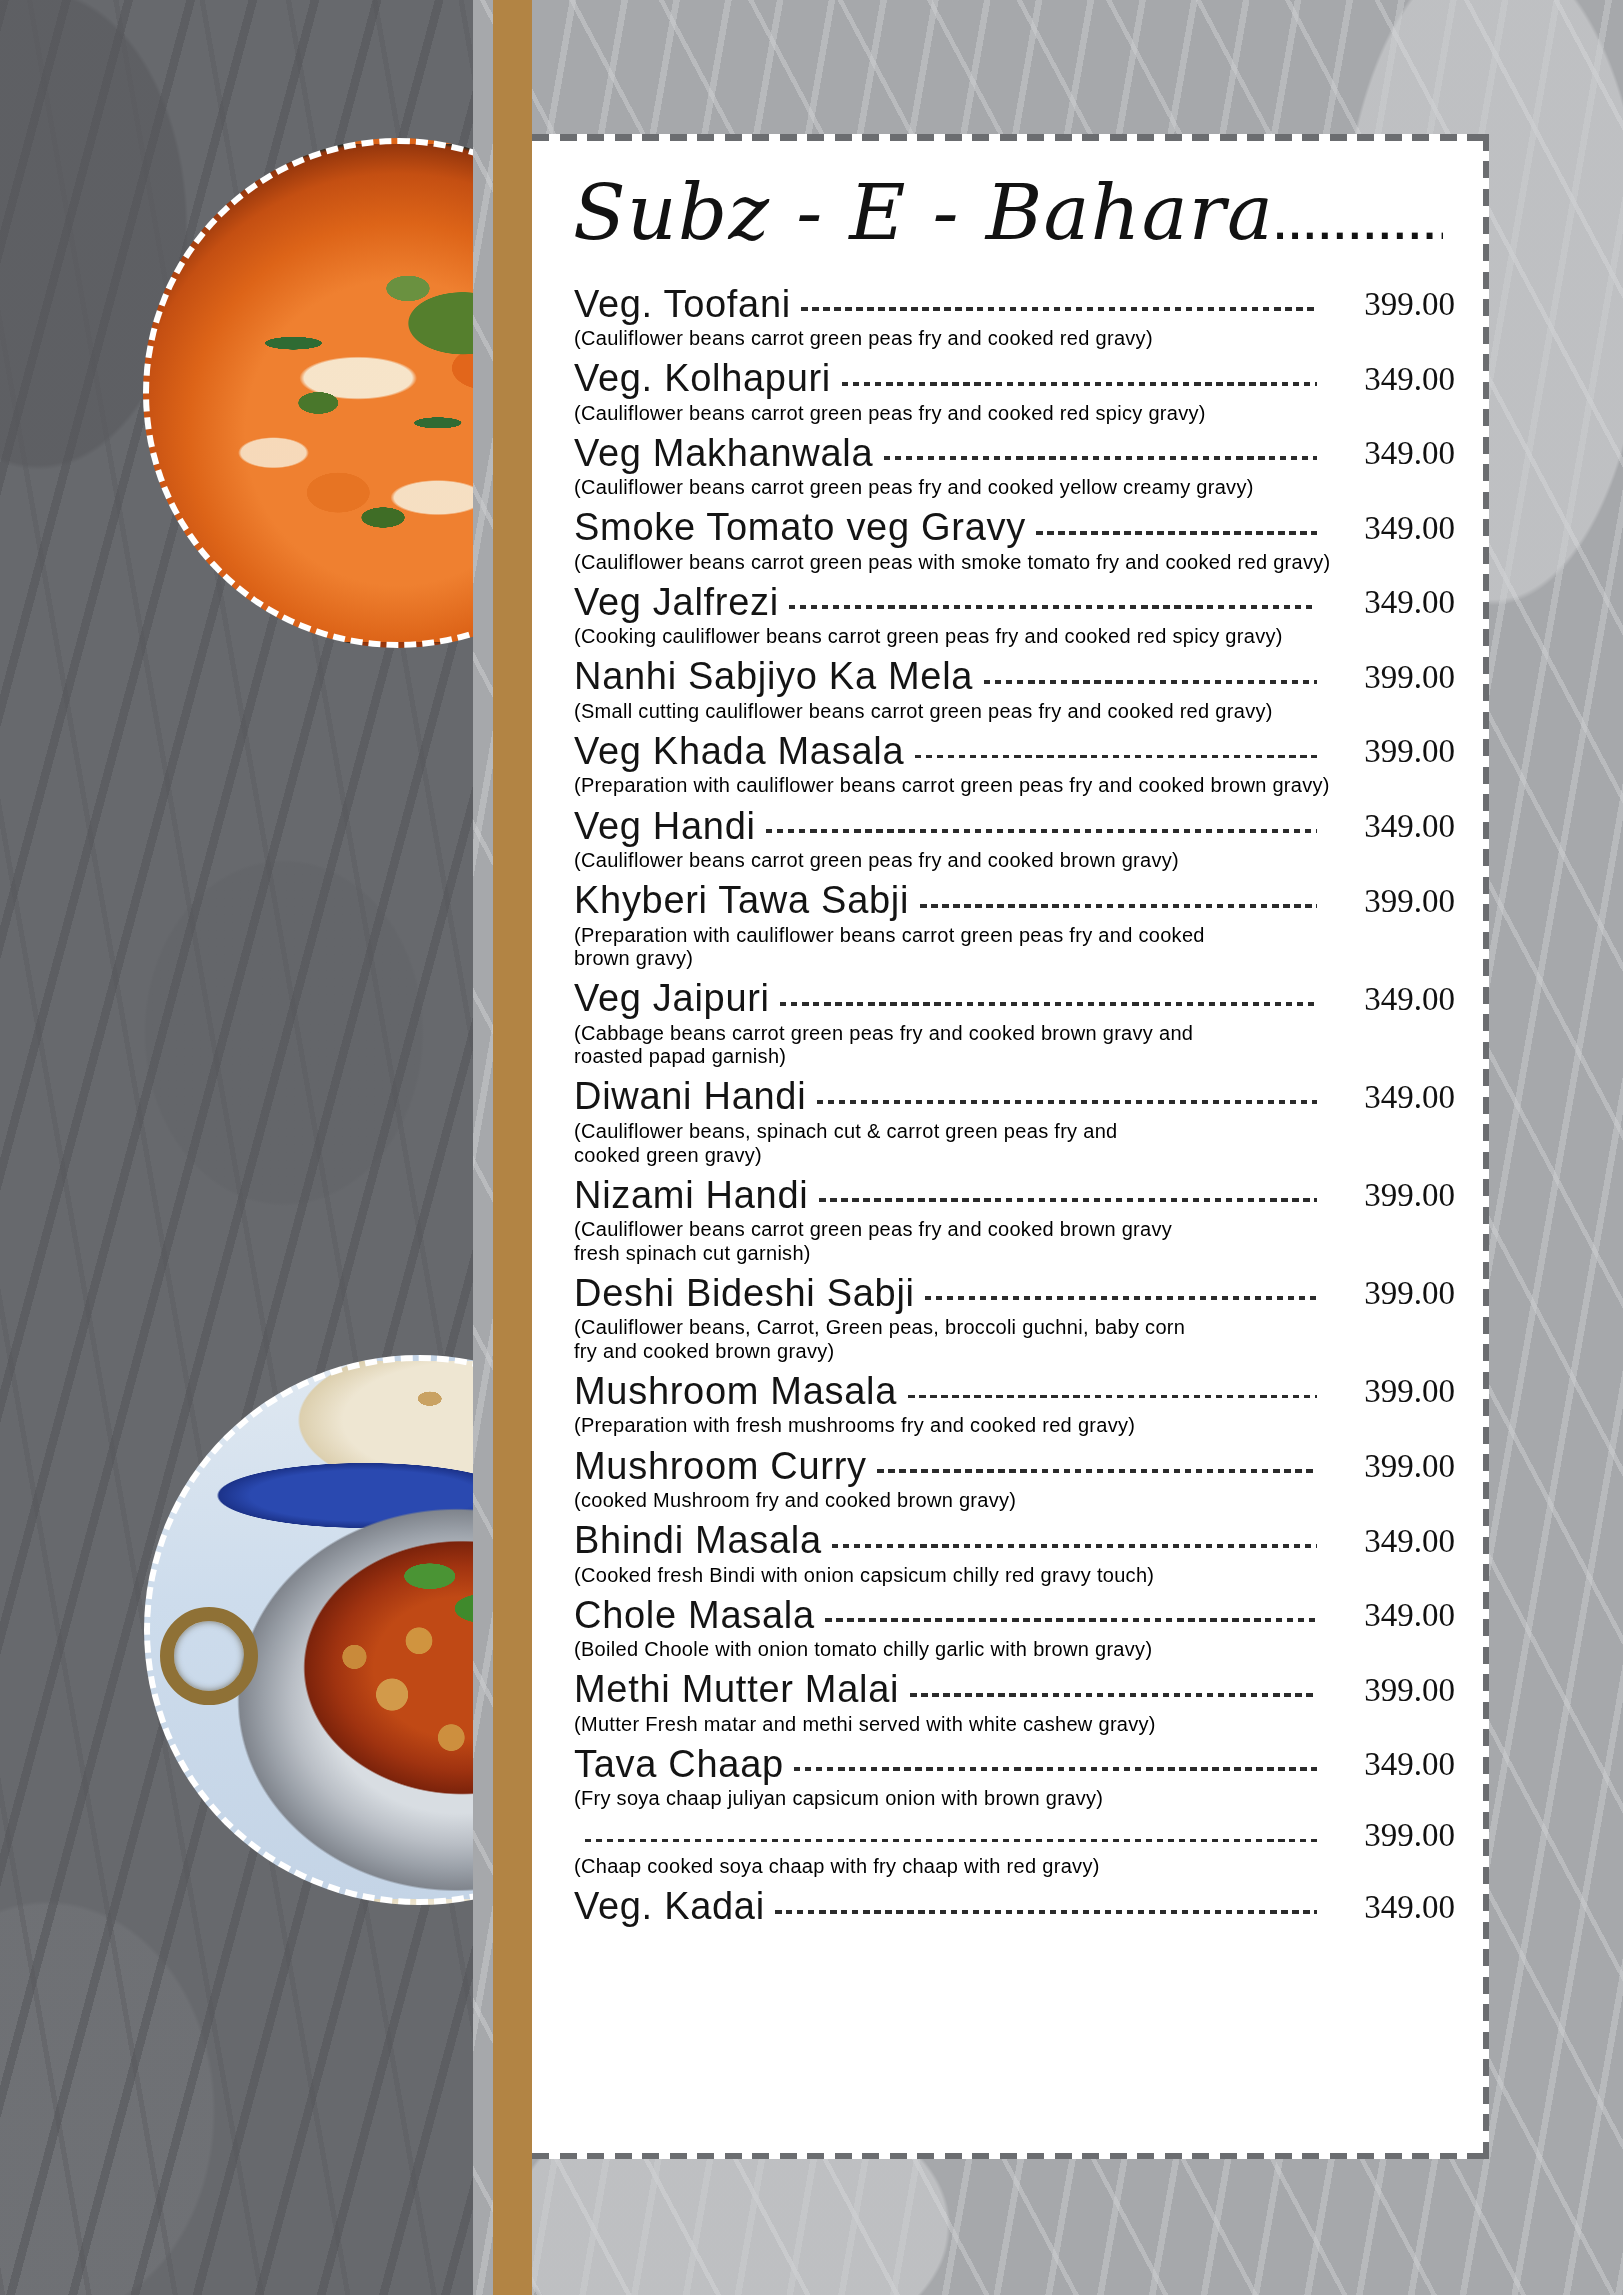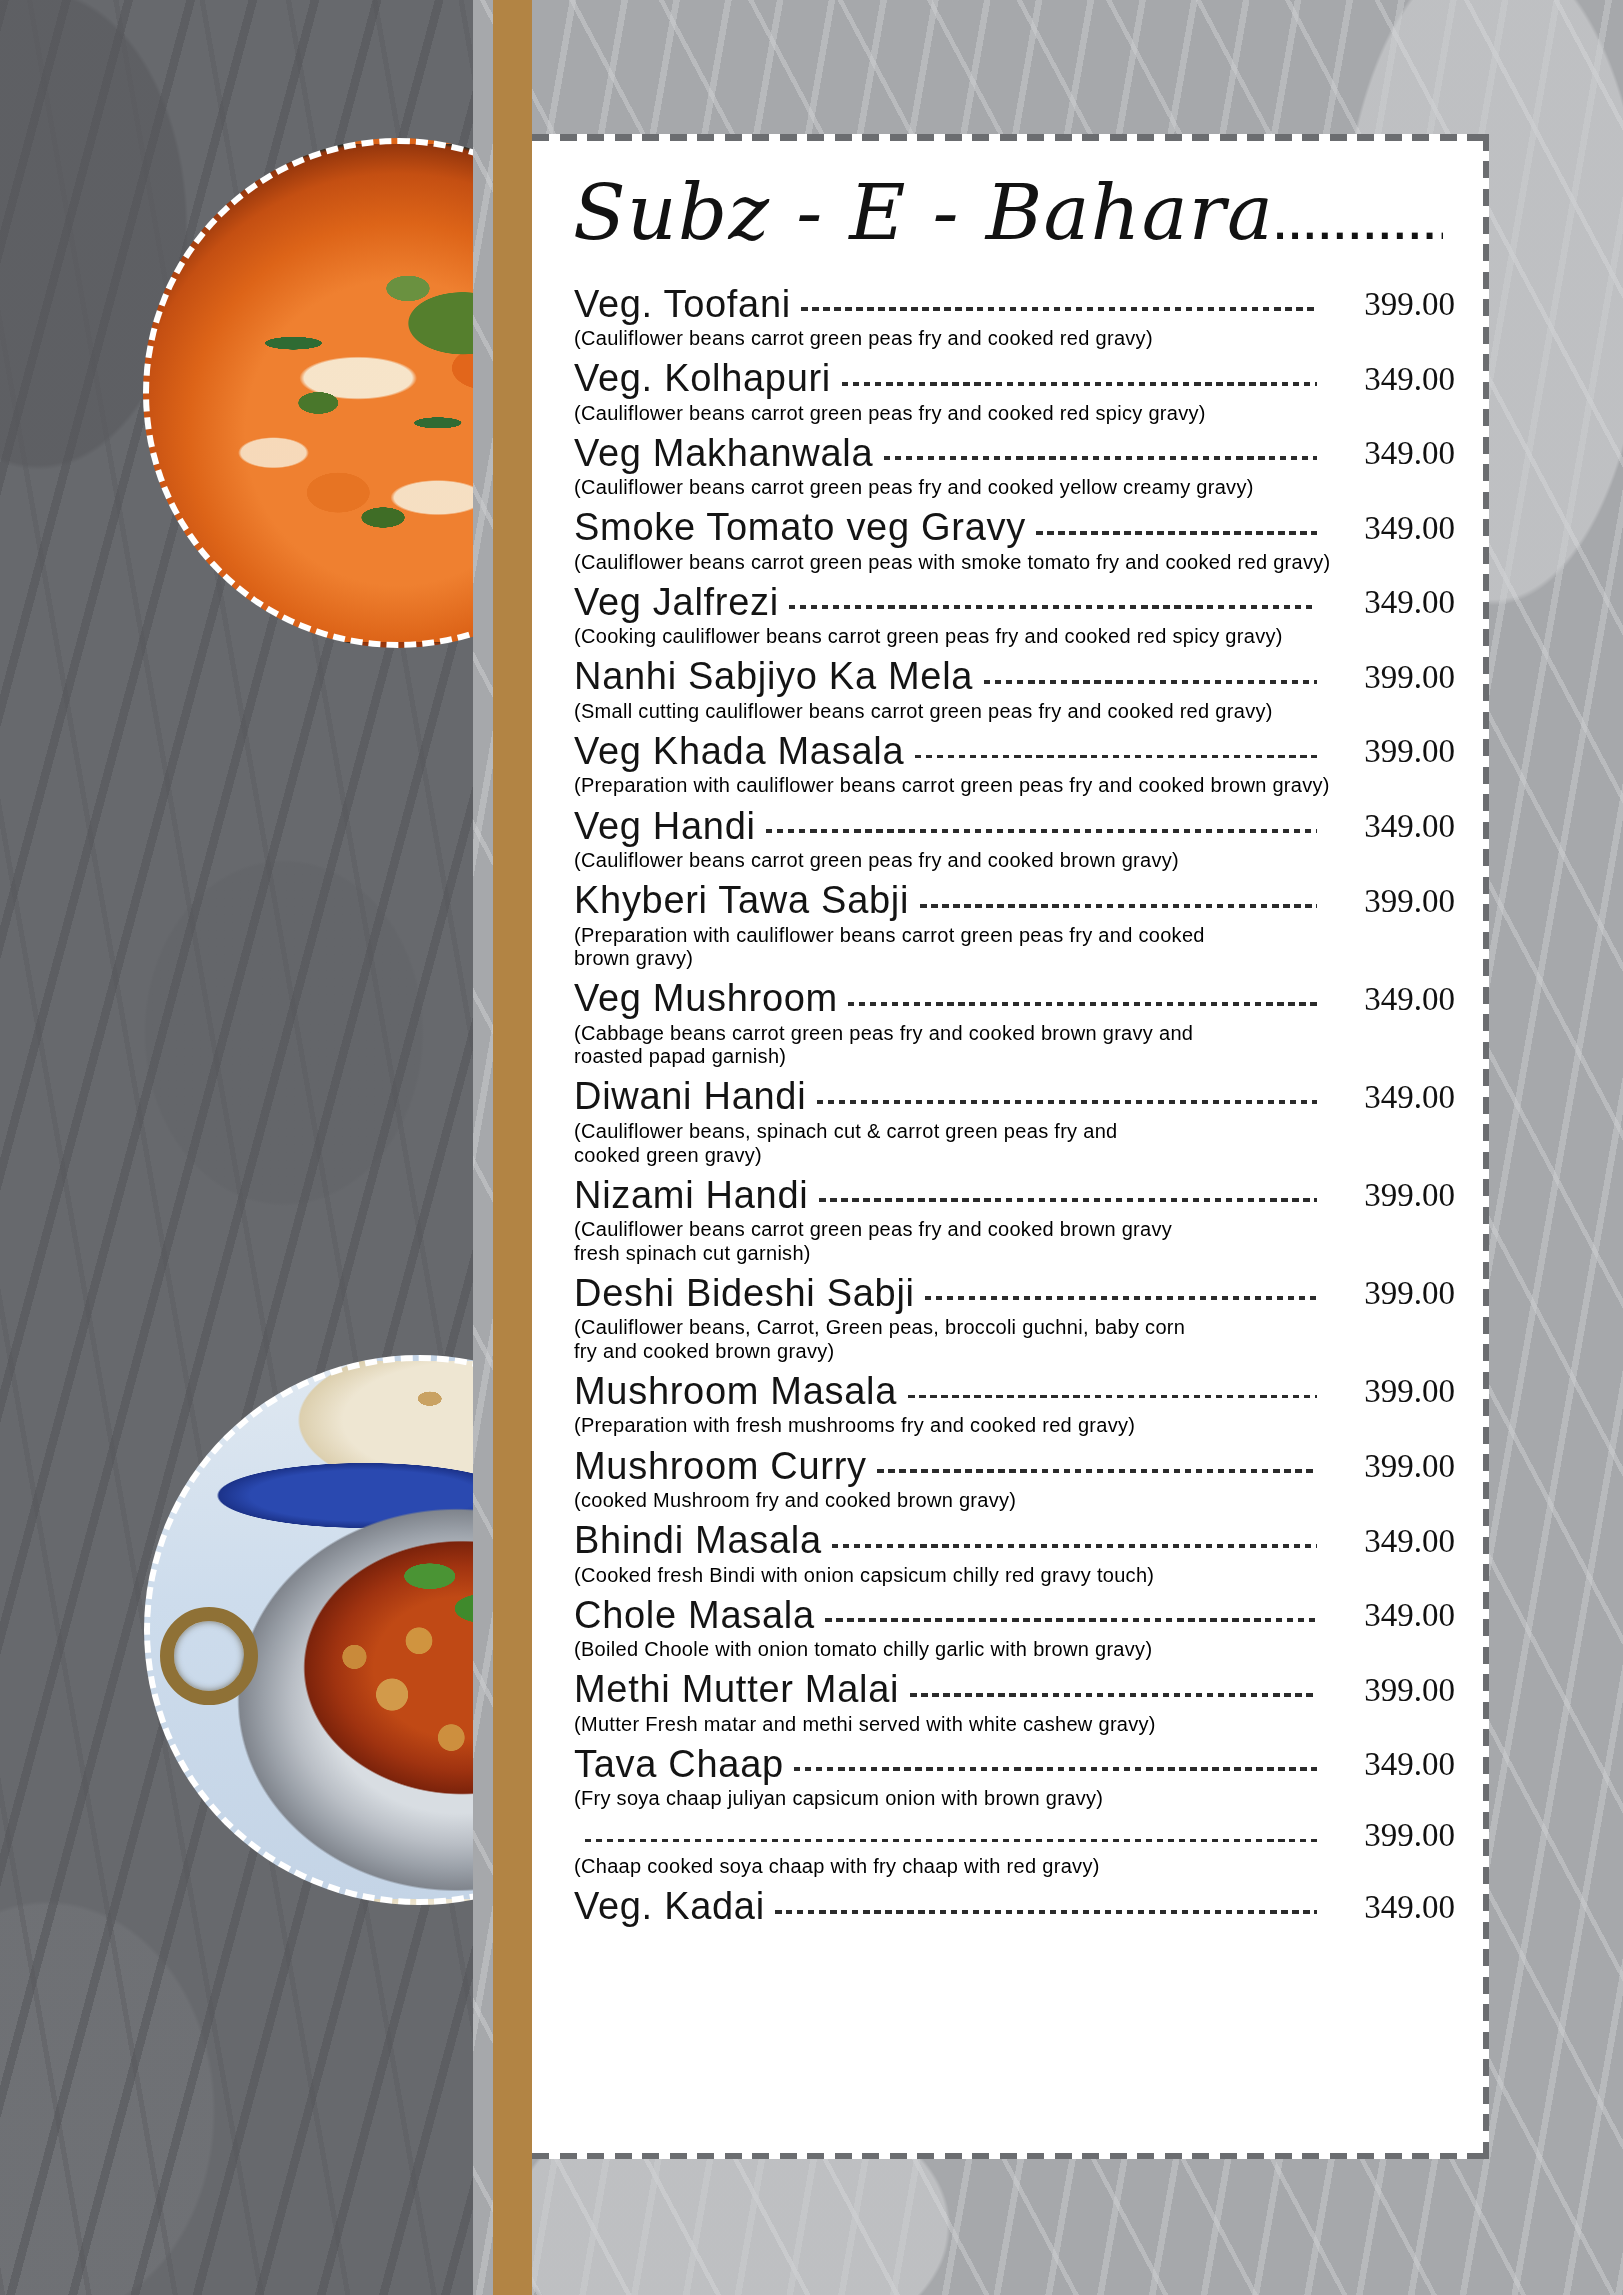--- a/index.html
+++ b/index.html
@@ -263,21 +263,21 @@
       <span class="item-price">399.00</span>
     </div>
     <div class="item-desc">
           <div class="desc-line">(Preparation with cauliflower beans carrot green peas fry and cooked</div>
           <div class="desc-line">brown gravy)</div>
         </div>
   </div>
 
   <div class="menu-item">
     <div class="item-row">
-      <span class="item-name">Veg Mushroom</span>
+      <span class="item-name">Veg Jaipuri</span>
       <span class="dotted-leader"></span>
       <span class="item-price">349.00</span>
     </div>
     <div class="item-desc">
           <div class="desc-line">(Cabbage beans carrot green peas fry and cooked brown gravy and</div>
           <div class="desc-line">roasted papad garnish)</div>
         </div>
   </div>
 
   <div class="menu-item">

